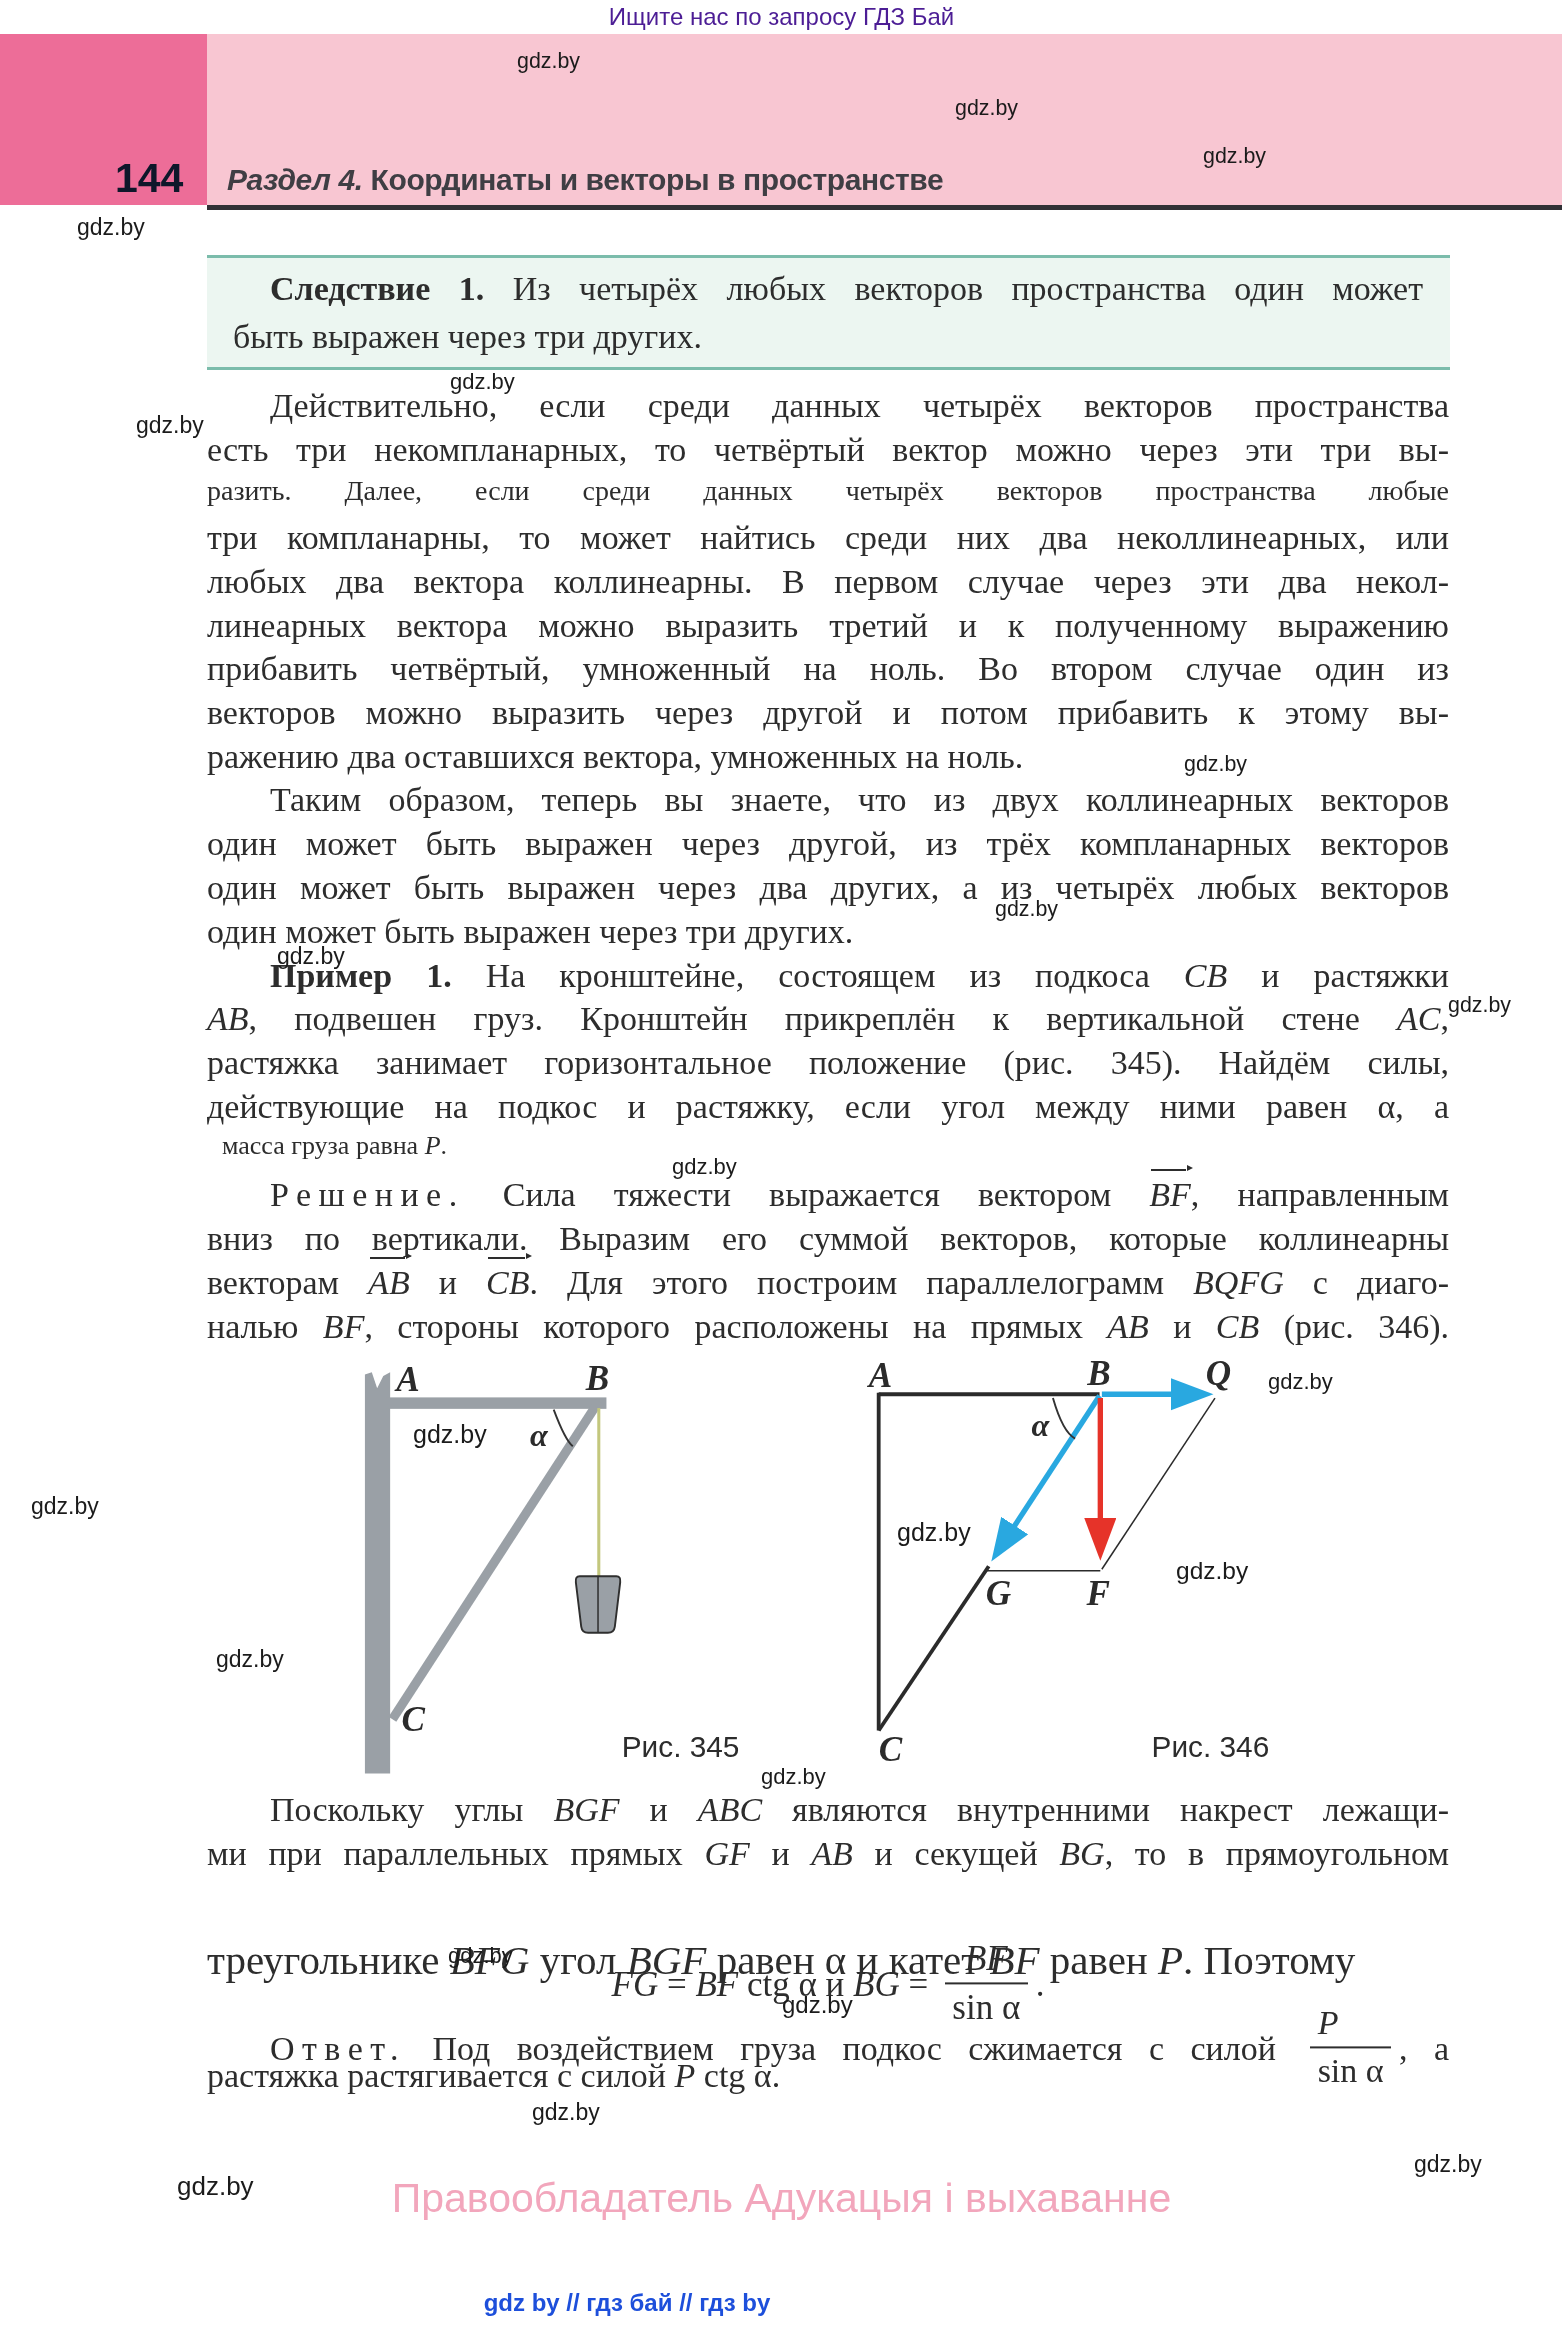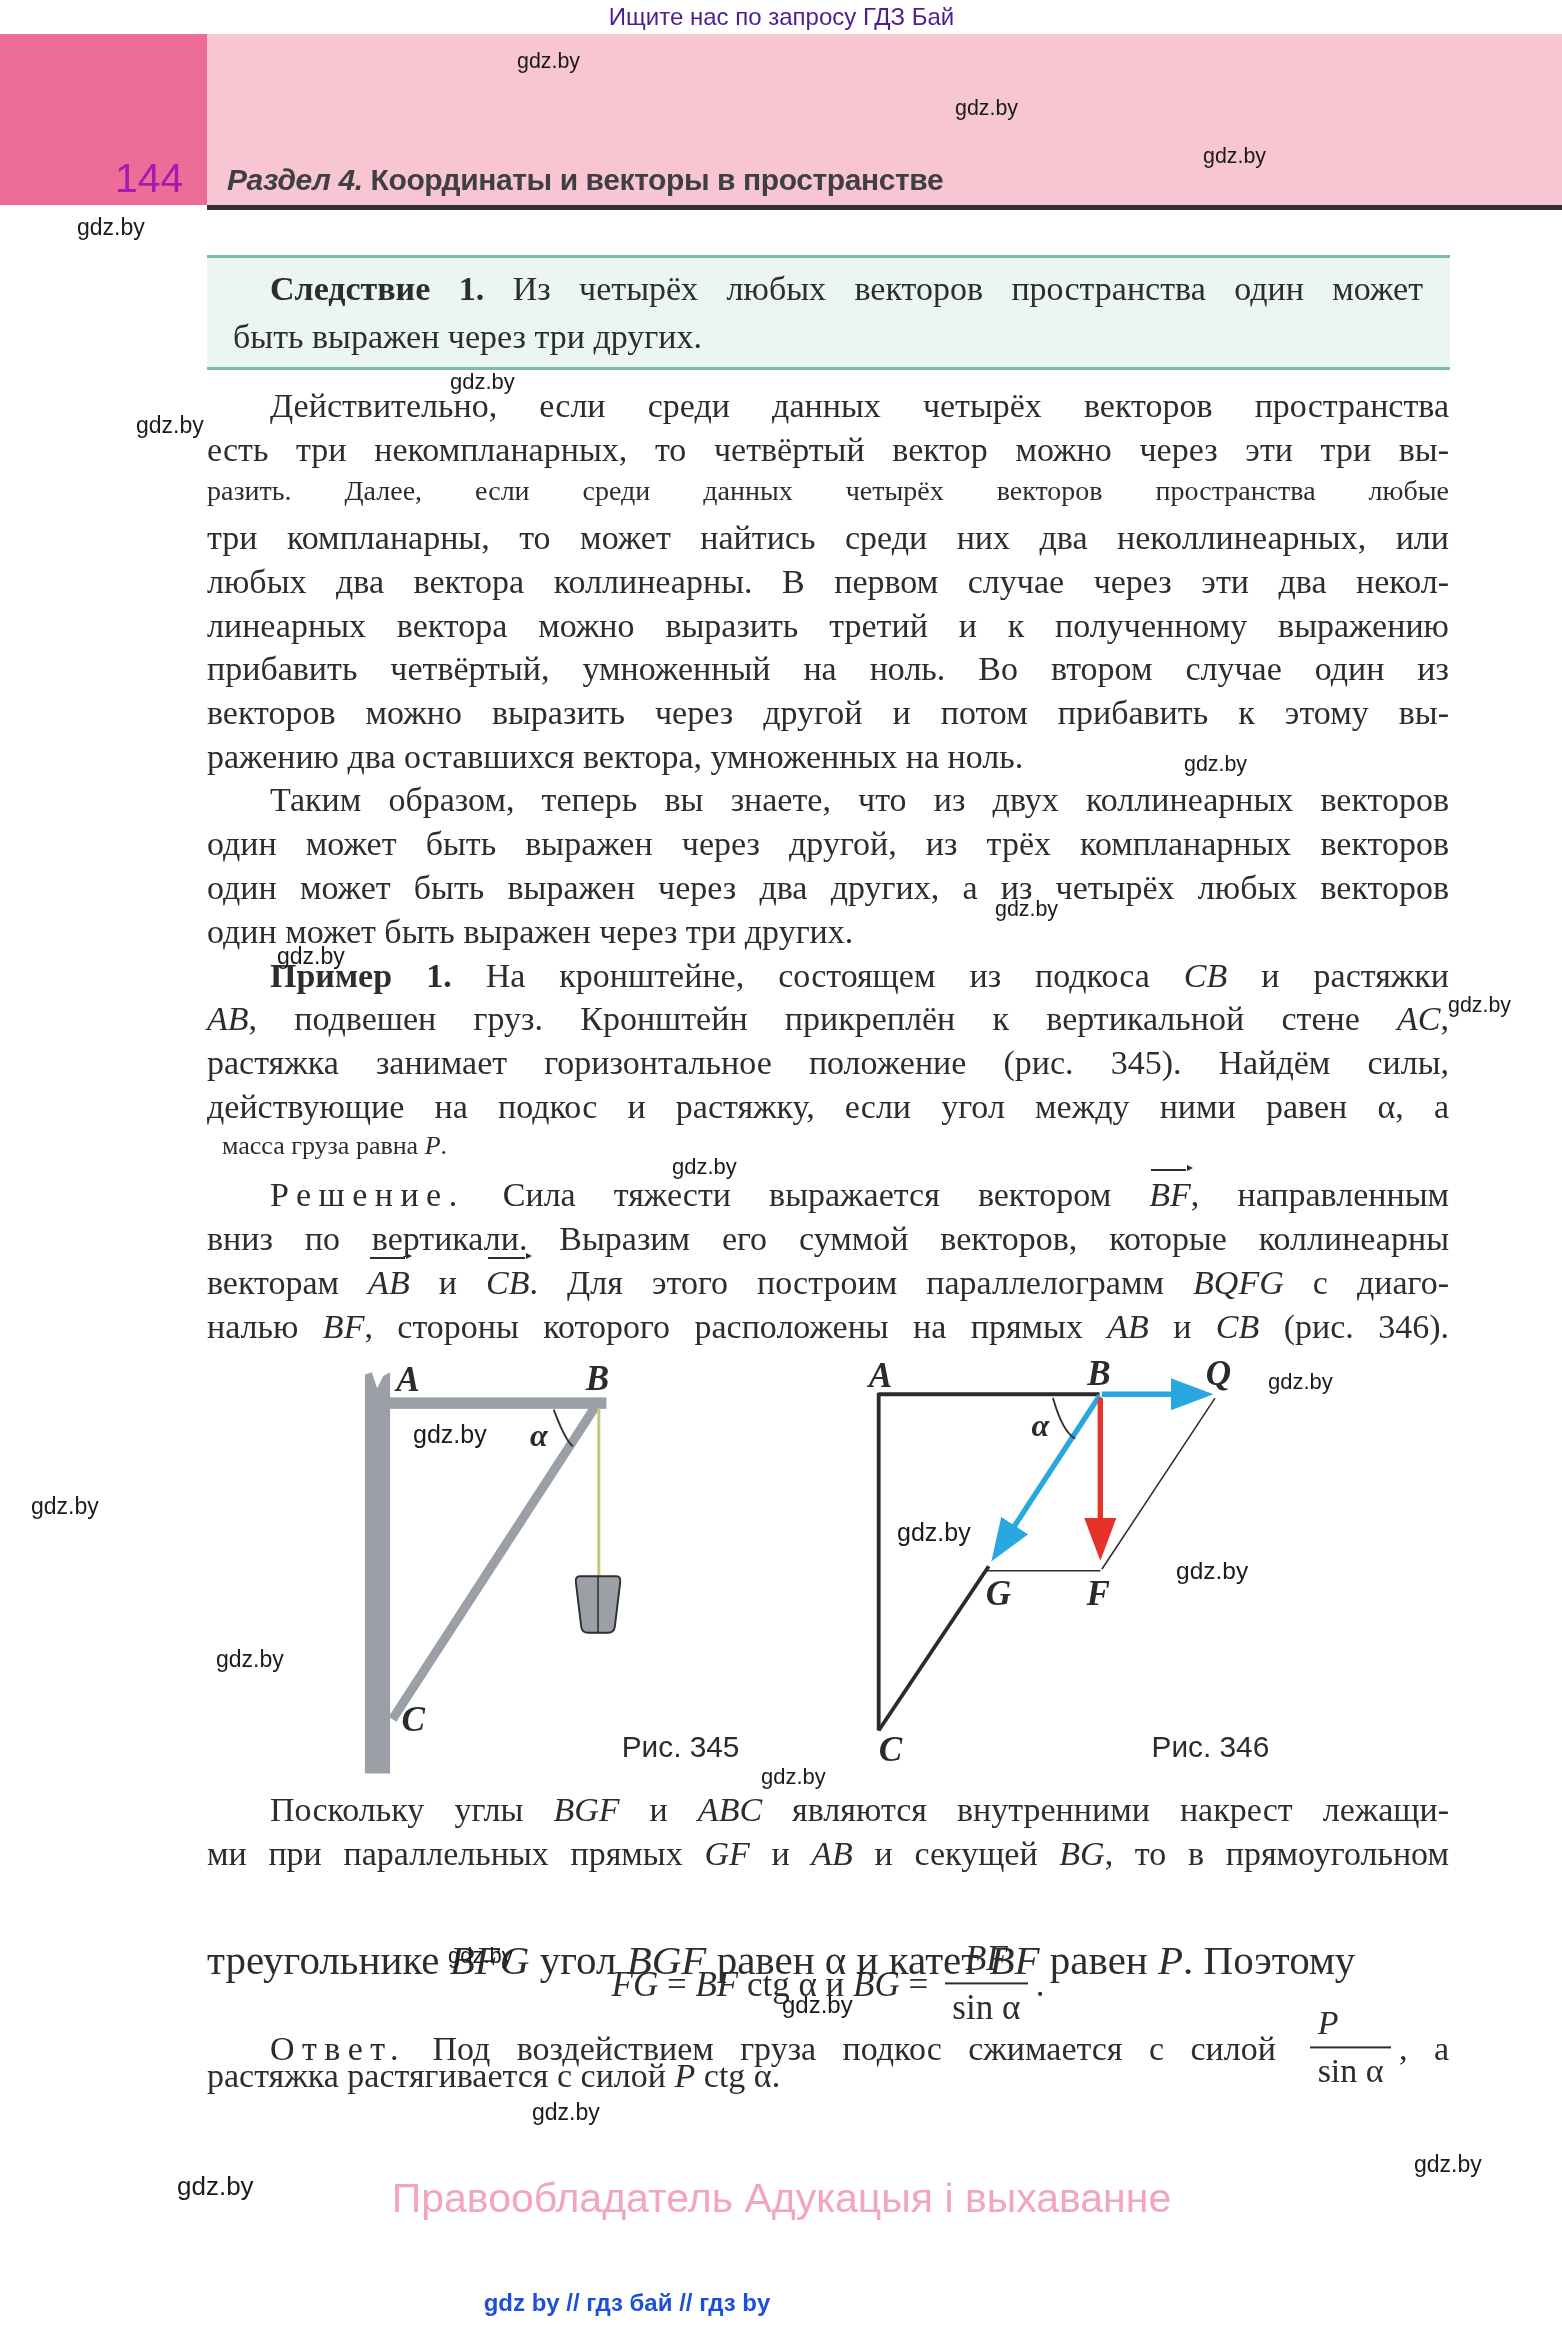--- a/index.html
+++ b/index.html
@@ -4,21 +4,21 @@
 <style>
   html,body{margin:0;padding:0;background:#888;}
   #page{position:relative;width:1563px;height:2330px;background:#ffffff;overflow:hidden;
         font-family:"Liberation Serif","DejaVu Serif",serif;color:#2d2d2d;}
   
   #green-banner{position:absolute;top:3.1px;left:0;width:100%;text-align:center;
     font-family:"Liberation Sans","DejaVu Sans",sans-serif;font-size:24px;font-weight:500;color:#4c1d95;}
   #pink-band{position:absolute;top:34px;left:0;width:1563px;height:171px;background:#f8c6d2;}
   #pink-dark{position:absolute;top:0;left:0;width:207px;height:171px;background:#ed6d98;}
   #page-num{position:absolute;left:115px;top:121px;font-family:"Liberation Sans","DejaVu Sans",sans-serif;
-    font-size:41px;font-weight:400;color:#a21caf;}
+    font-size:41px;font-weight:700;color:#0f172a;}
   #section-title{position:absolute;left:227px;top:129px;font-family:"Liberation Sans","DejaVu Sans",sans-serif;
     font-size:30px;font-weight:700;color:#3f3e44;letter-spacing:-0.4px;white-space:nowrap;}
   #section-title .it{font-style:italic;font-weight:700;}
   #header-rule{position:absolute;top:205px;left:207px;width:1356px;height:4.6px;background:#323136;}
   
   #consequence-box{position:absolute;left:207px;top:255px;width:1243px;height:115px;background:#ecf6f1;
     border-top:3.8px solid #7bbcab;border-bottom:3.8px solid #7bbcab;box-sizing:border-box;}
   
   .line{position:absolute;line-height:1.18;white-space:normal;box-sizing:border-box;}
   .line.j{text-align:justify;text-align-last:justify;}

